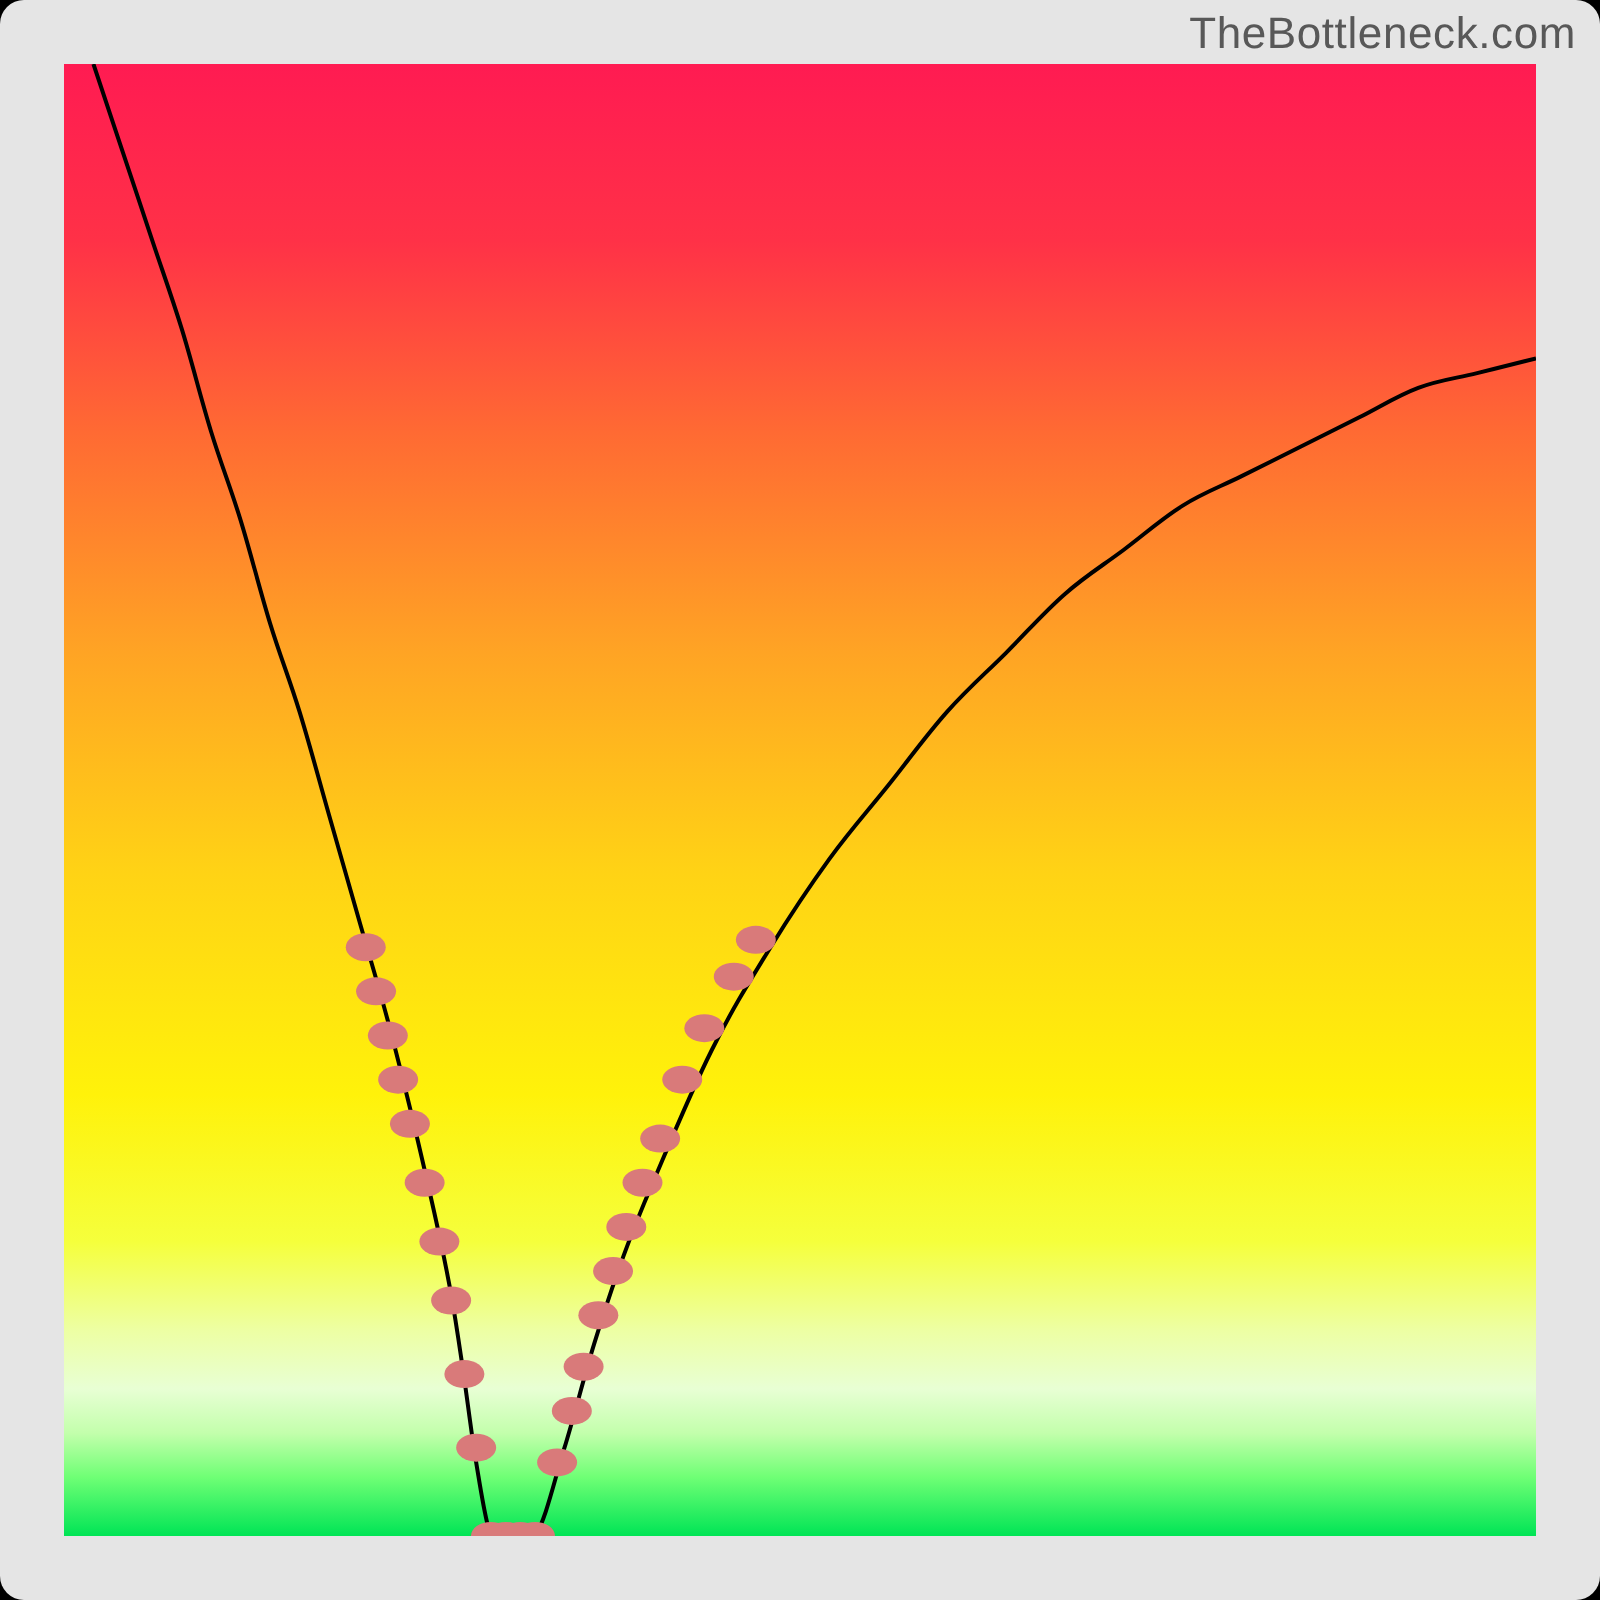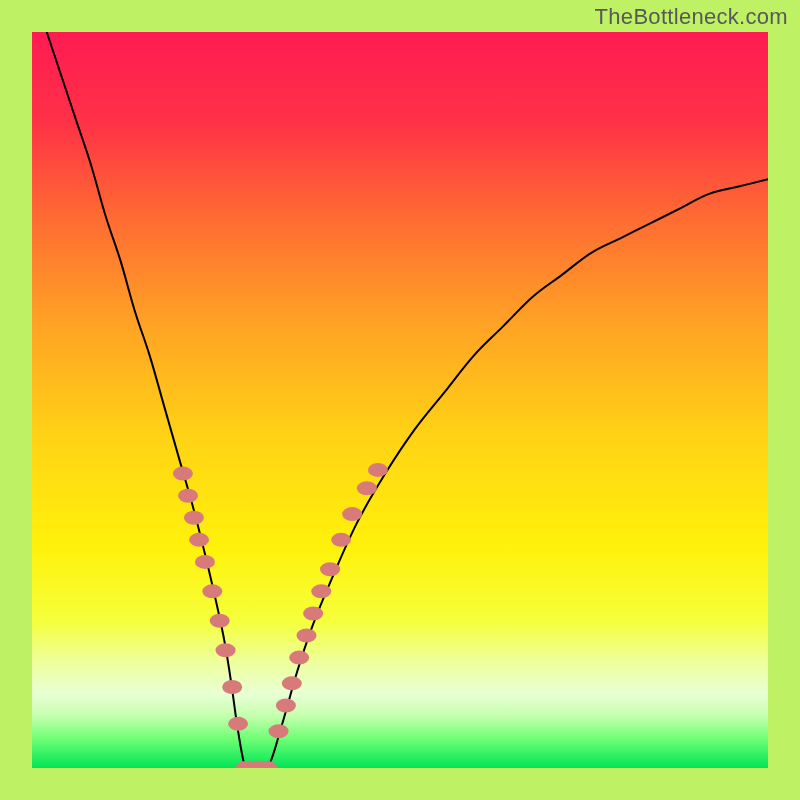--- a/index.html
+++ b/index.html
@@ -7,22 +7,23 @@
     padding: 0;
     width: 800px;
     height: 800px;
     overflow: hidden;
     background: #000;
     font-family: Arial, Helvetica, sans-serif;
   }
   .outer {
     width: 800px;
     height: 800px;
-    background: #bef264;
+    background: #e5e5e5;
     position: relative;
+    border-radius: 12px;
   }
   .watermark {
     position: absolute;
     top: 4px;
     right: 12px;
     color: #585858;
     font-size: 22px;
     font-weight: 500;
     letter-spacing: 0.3px;
     z-index: 10;

